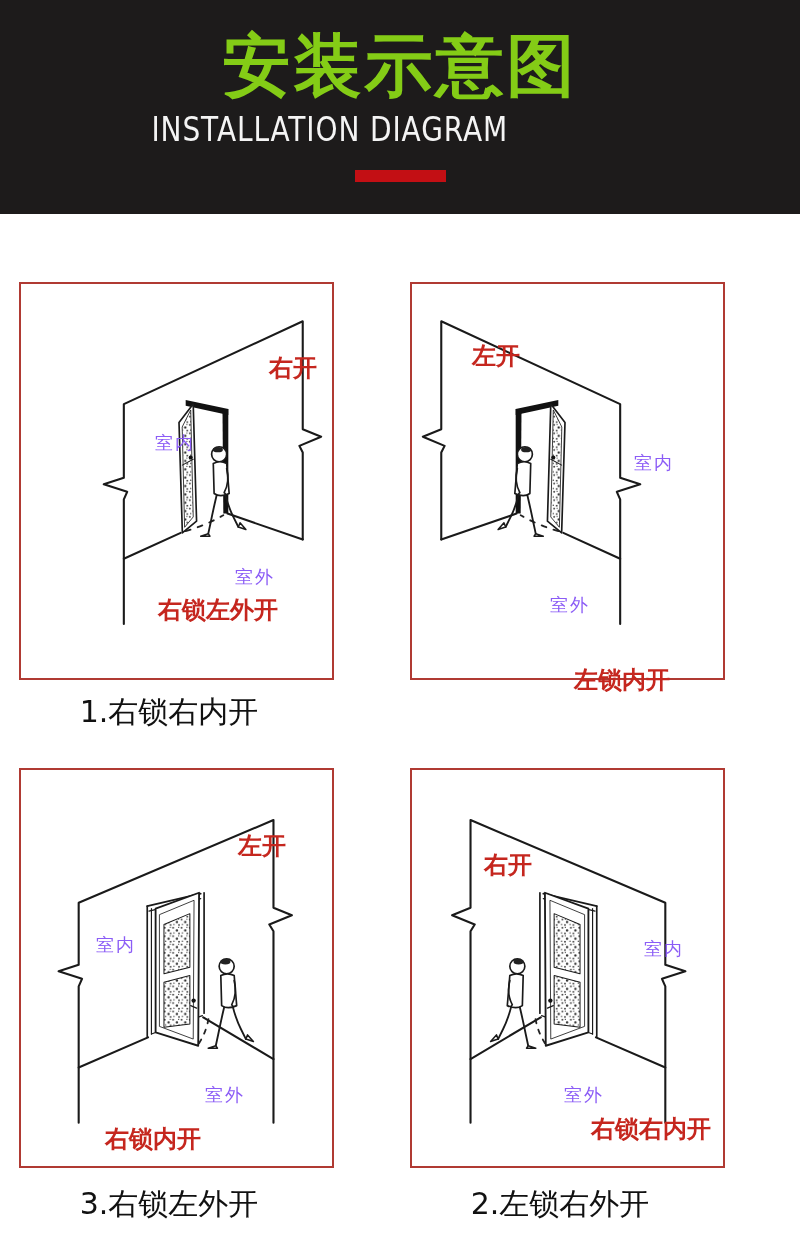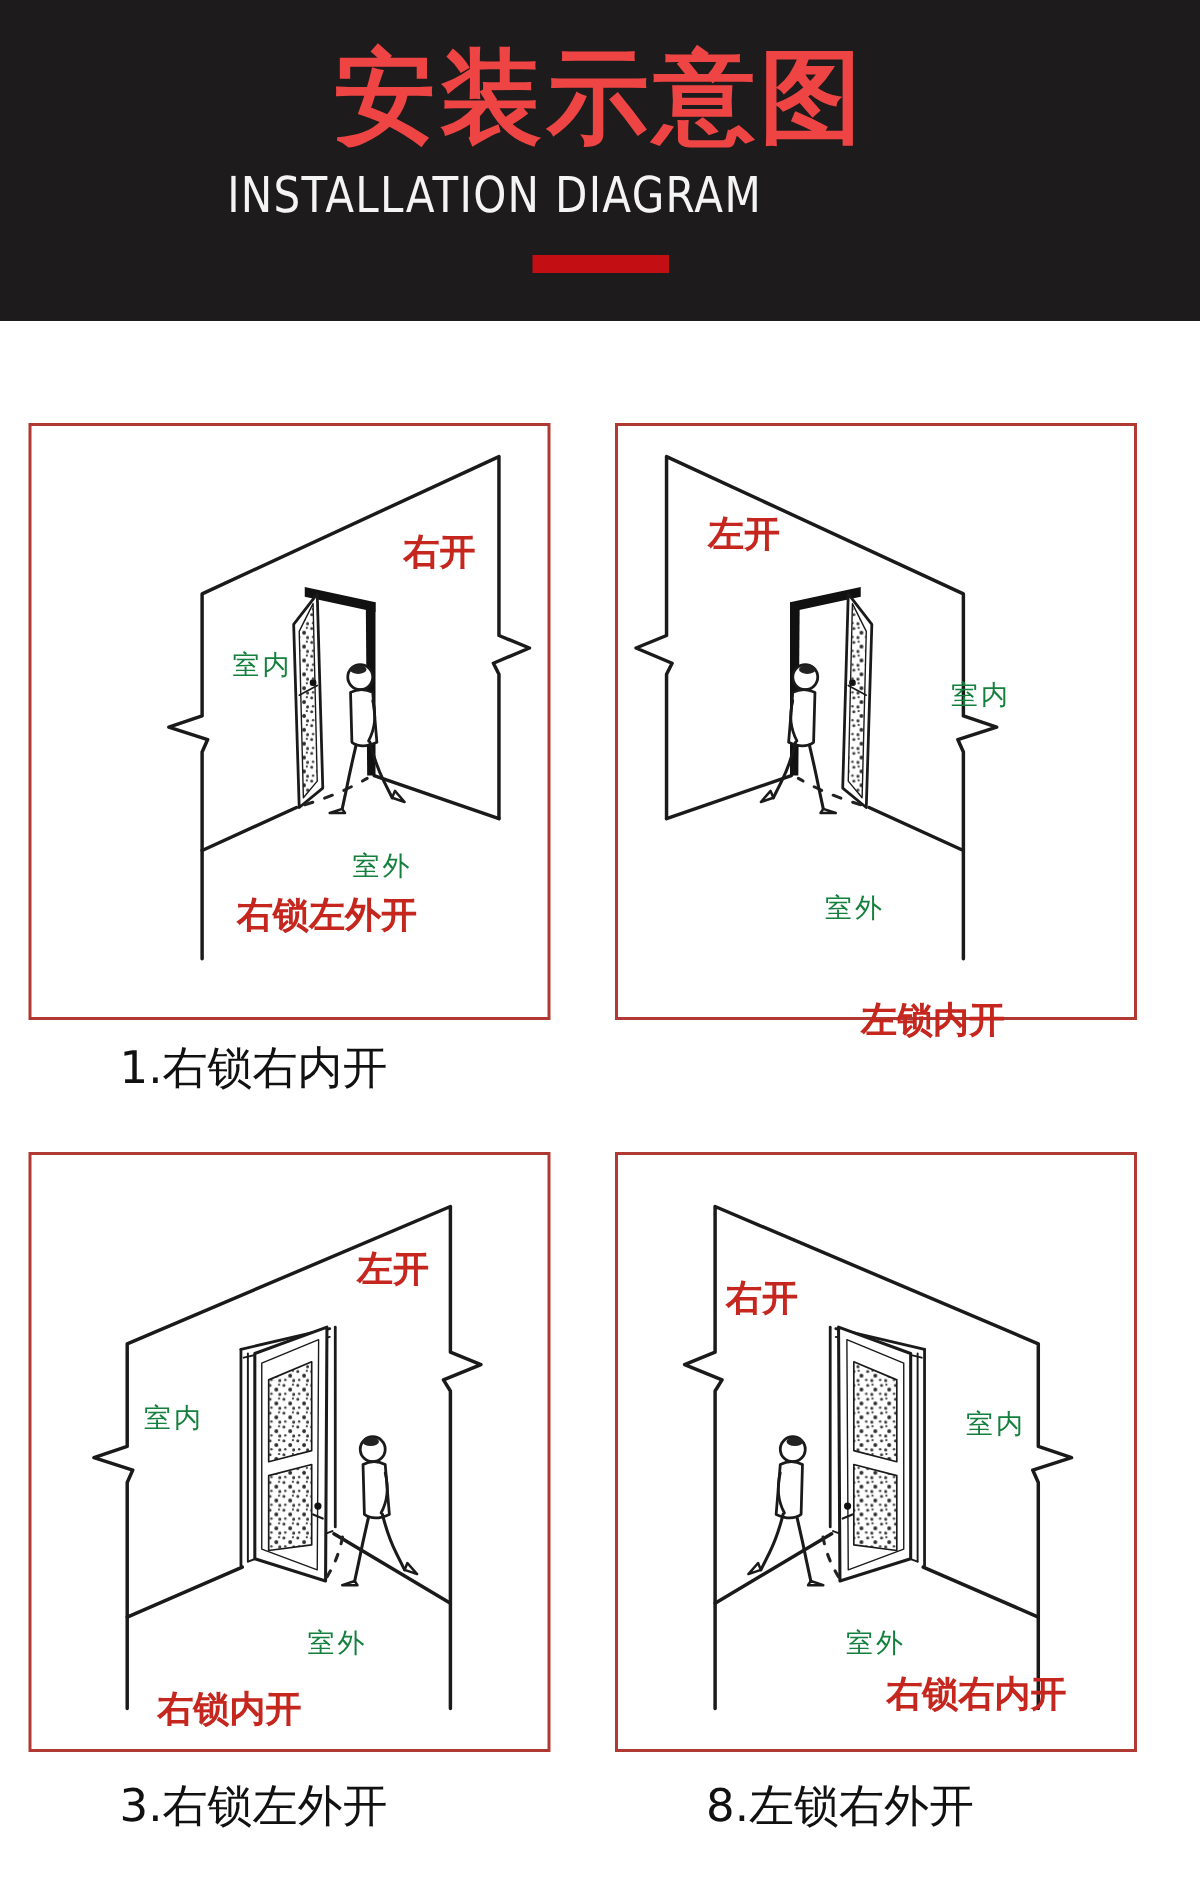--- a/index.html
+++ b/index.html
@@ -1,32 +1,32 @@
 <!DOCTYPE html>
 <html><head>
 <meta charset="utf-8">
 <style>
   html,body{margin:0;padding:0;background:#fff;}
   .page{position:relative;width:800px;height:1255px;background:#fff;overflow:hidden;
         font-family:"DejaVu Sans","Liberation Sans",sans-serif;}
   
   .header{position:absolute;left:0;top:0;width:800px;height:214px;background:#1d1b1b;}
   .header .title{position:absolute;left:0;top:24px;width:800px;text-align:center;
-        color:#ef4444;font-size:68px;font-weight:900;letter-spacing:3px;line-height:84px;}
+        color:#84cc16;font-size:68px;font-weight:900;letter-spacing:3px;line-height:84px;}
   .header .subtitle-wrap{position:absolute;left:0;top:110px;width:660px;text-align:center;}
   .header .subtitle{display:inline-block;color:#f4f4f4;font-size:33px;font-weight:400;
         letter-spacing:1px;transform:scaleX(0.85);transform-origin:center;}
   .header .accent-bar{position:absolute;left:355px;top:170px;width:91px;height:12px;background:#c30f14;}
   
-  .panel{position:absolute;width:348px;background:#fff;border:2px solid #b03a33;box-sizing:border-box;}
+  .panel{position:absolute;width:315px;background:#fff;border:2px solid #b03a33;box-sizing:border-box;}
   .panel svg{position:absolute;left:0;top:0;width:100%;height:100%;}
   .panel.flip svg{transform:scaleX(-1);}
   .plabel{position:absolute;white-space:nowrap;}
   .plabel.red{color:#c5261e;font-size:24px;font-weight:700;}
-  .plabel.blk{color:#15803d;font-size:18px;letter-spacing:2px;}
+  .plabel.blk{color:#8b5cf6;font-size:18px;letter-spacing:2px;}
   .caption{position:absolute;width:372px;text-align:center;color:#111;font-size:30px;
         font-weight:400;left:-36px;}
   .cap1{left:-17px;top:692px;} .cap2{left:374px;top:692px;}
   .cap3{left:-17px;top:1184px;} .cap4{left:374px;top:1184px;}
   .capwrap{position:absolute;left:0;top:0;width:800px;height:1018px;pointer-events:none;}
 </style>
 </head>
 <body>
 
 <div class="page">
@@ -157,16 +157,16 @@
     </svg>
     <div class="plabel red" style="left:72px;top:79px;">右开</div>
     <div class="plabel blk" style="left:232px;top:167px;">室内</div>
     <div class="plabel blk" style="left:152px;top:313px;">室外</div>
     <div class="plabel red" style="left:179px;top:343px;">右锁右内开</div>
   </div>
 
   <div class="capwrap">
     <div class="caption cap1">1.右锁右内开</div>
     <div class="caption cap3">3.右锁左外开</div>
-    <div class="caption cap4">8.左锁右外开</div>
+    <div class="caption cap4">2.左锁右外开</div>
   </div>
 
 </div>
 
 </body></html>

